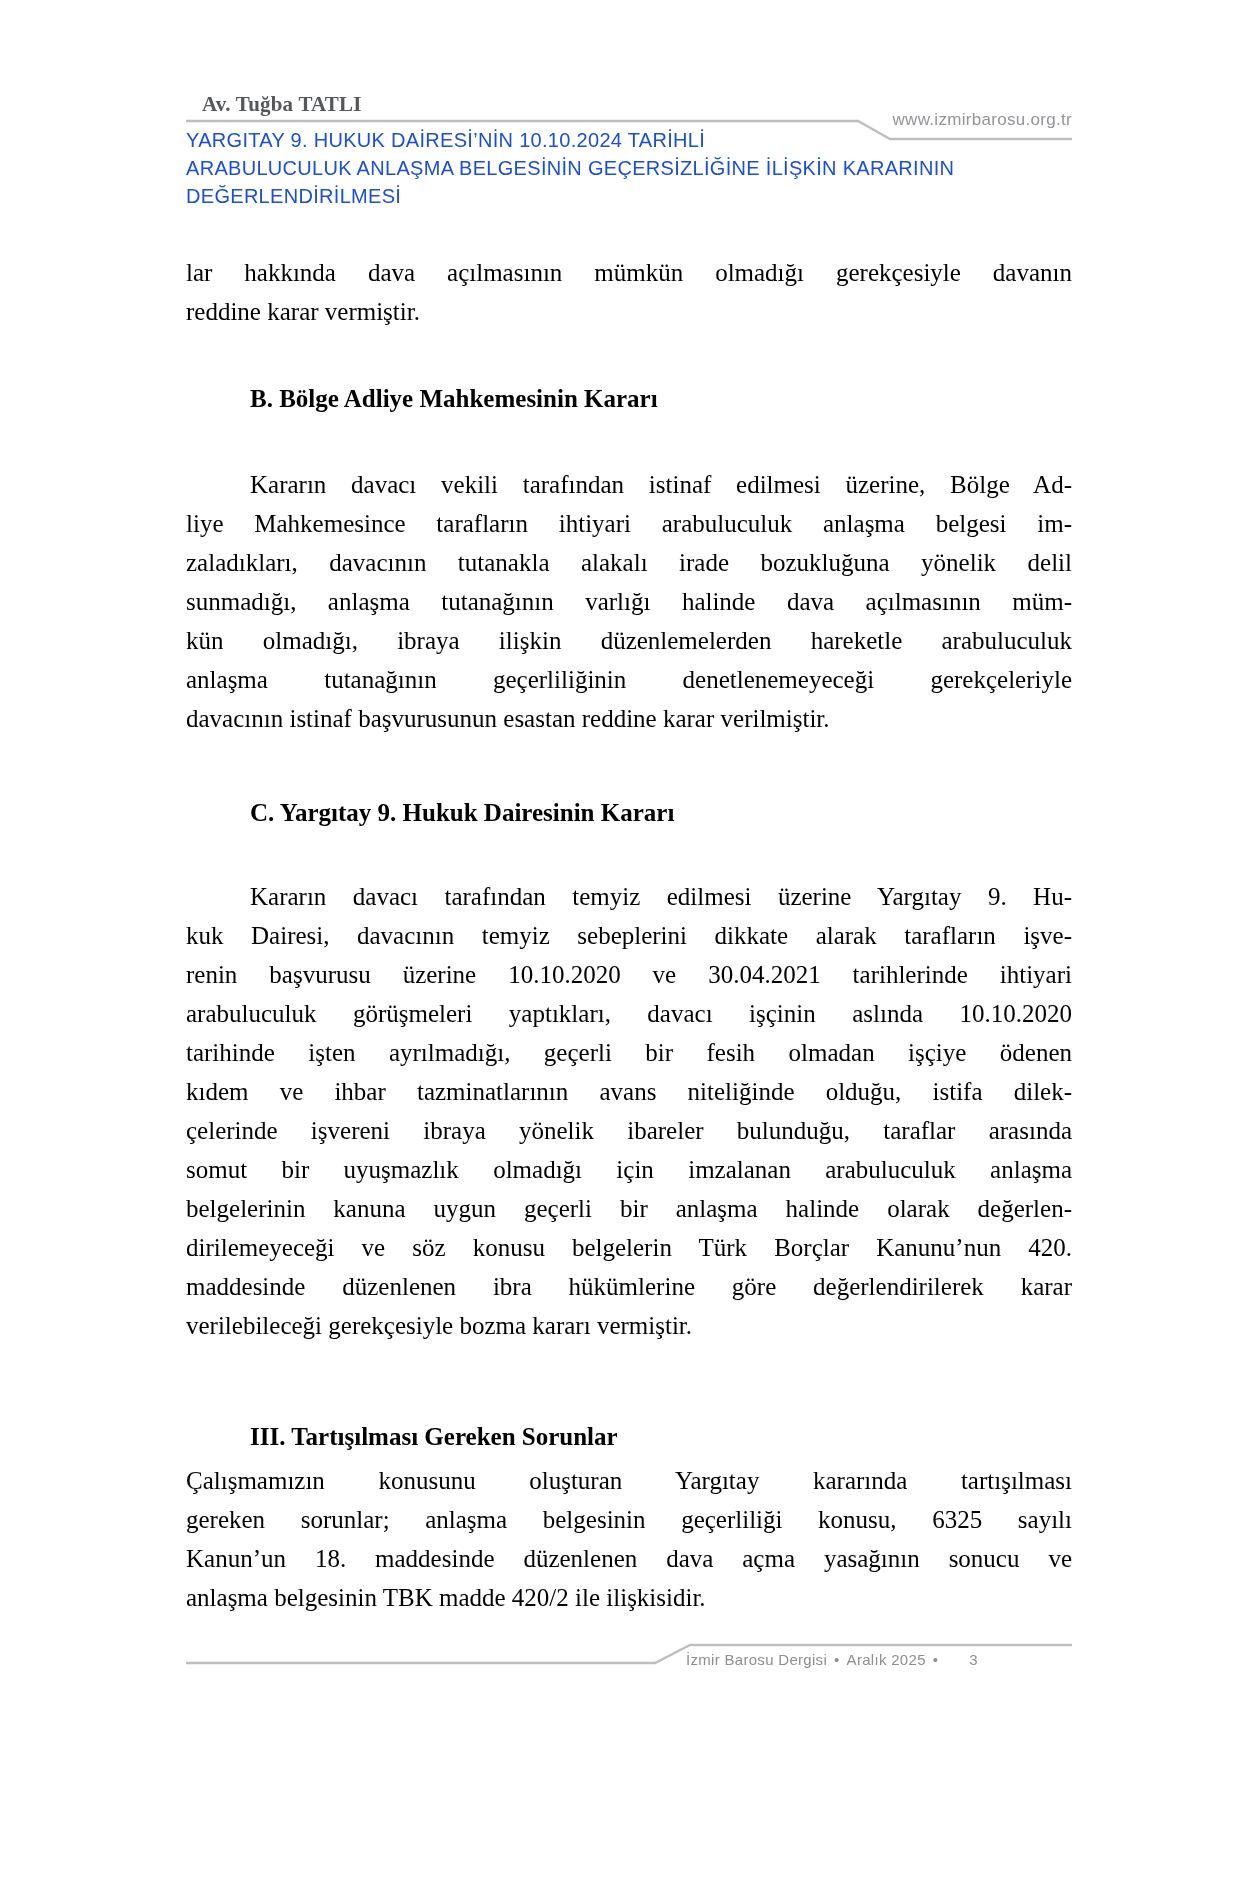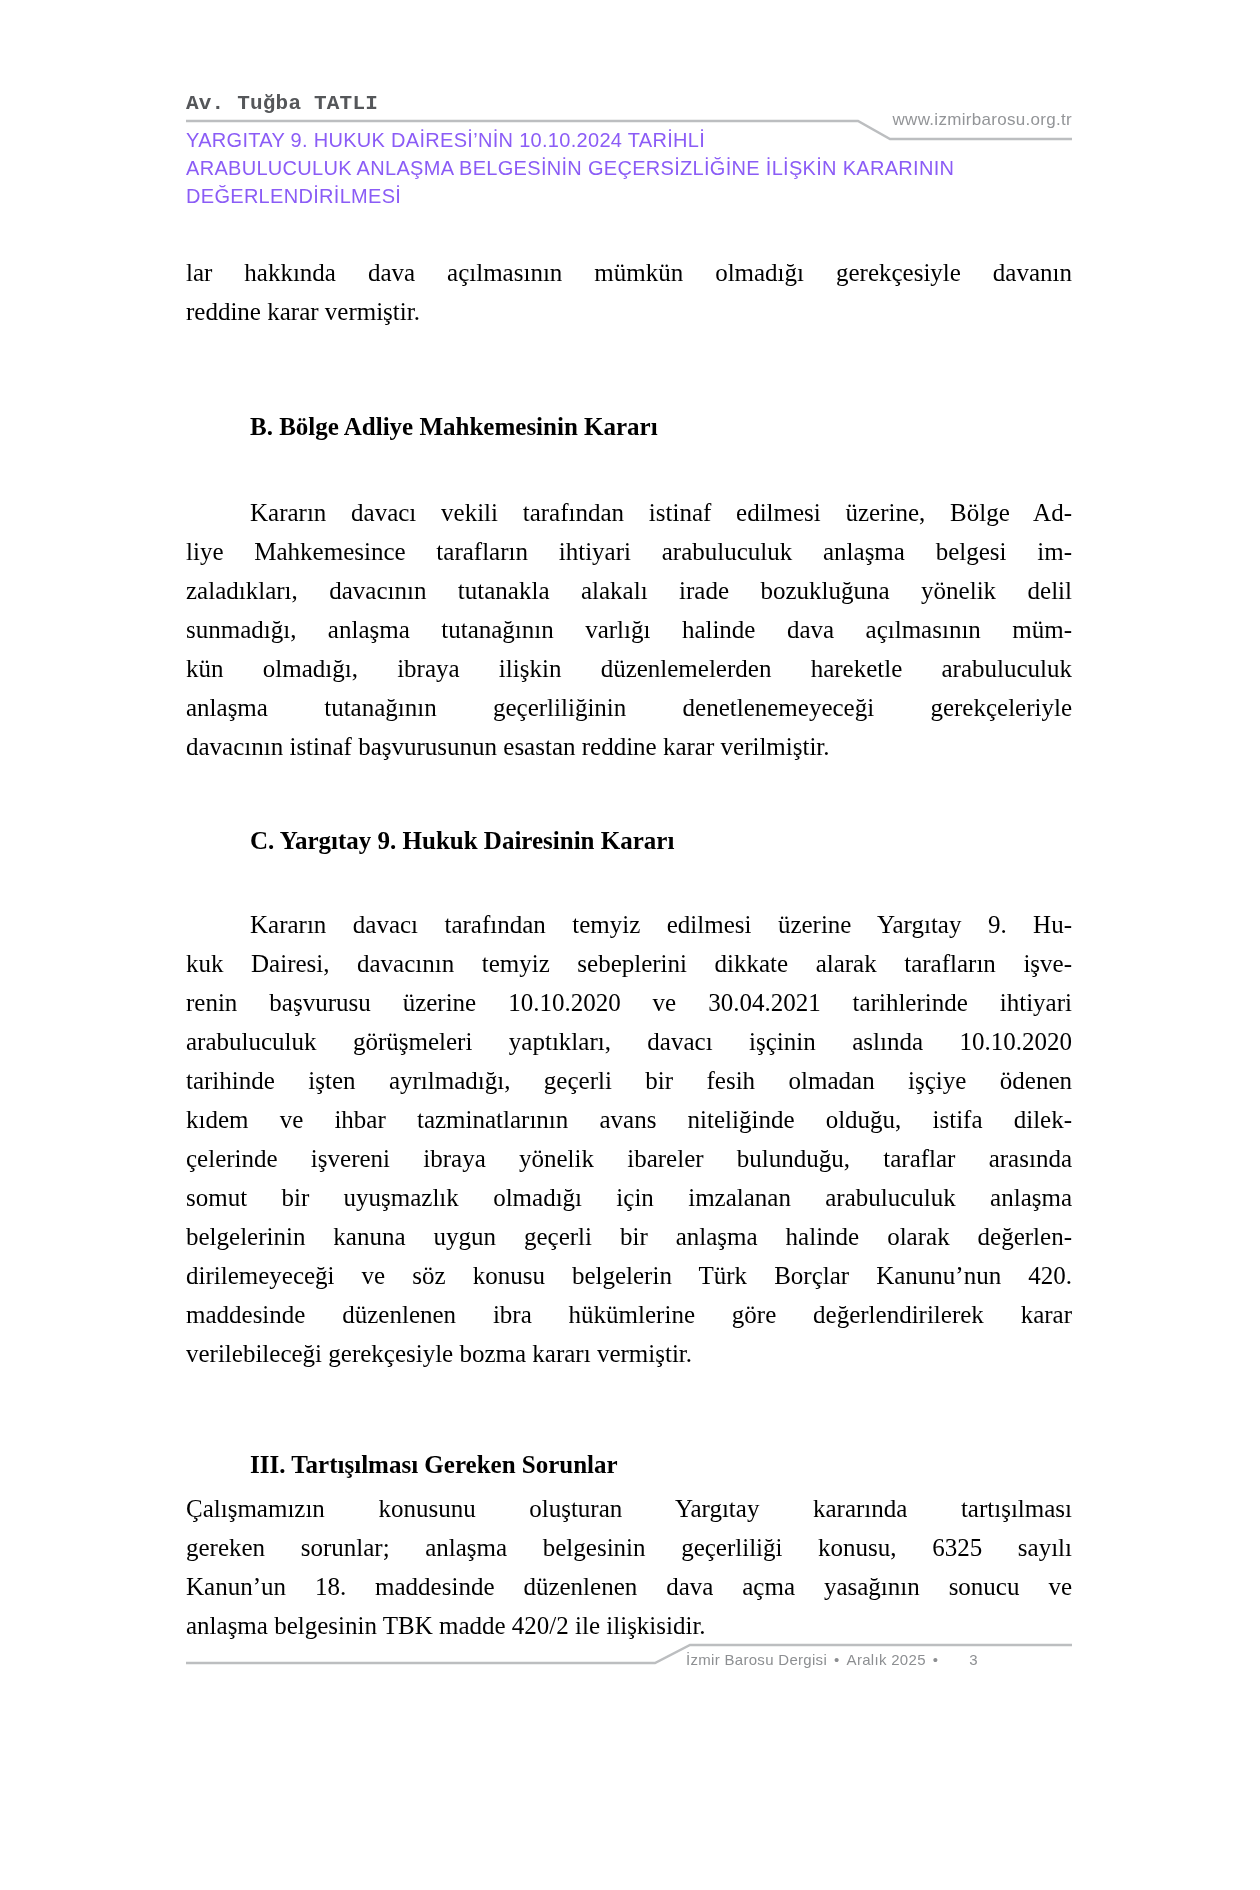--- a/index.html
+++ b/index.html
@@ -9,23 +9,23 @@
     height: 1890px;
     background: #ffffff;
     margin: 0 auto;
     overflow: hidden;
     font-family: "Liberation Serif", serif;
   }
 
   
   .author {
     position: absolute;
-    left: 186px;
+    left: 202px;
     top: 92px;
-    font-family: Liberation Mono, monospace;
+    font-family: Liberation Serif, serif;
     font-weight: bold;
     font-size: 21px;
     letter-spacing: 0.2px;
     color: #55575a;
   }
   .header-rule {
     position: absolute;
     left: 186px;
     top: 119px;
   }
@@ -42,21 +42,21 @@
   }
   .doc-title {
     position: absolute;
     left: 186px;
     top: 126px;
     width: 1000px;
     font-family: "Liberation Sans", sans-serif;
     font-size: 20px;
     line-height: 28px;
     letter-spacing: 0.3px;
-    color: #8b5cf6;
+    color: #1d4ed8;
   }
   .doc-title .tline { white-space: nowrap; text-align: left; text-align-last: left; }
 
   
   .body-text {
     position: absolute;
     left: 186px;
     top: 253px;
     width: 886px;
     font-size: 25px;
@@ -68,21 +68,21 @@
     text-align-last: justify;
     white-space: normal;
   }
   .tline.last { text-align-last: left; }
   .tline.findent { text-indent: 64px; }
   .heading {
     font-weight: bold;
     padding-left: 64px;
     white-space: nowrap;
   }
-  .heading.hb   { margin-top: 76px; margin-bottom: 47px; }
+  .heading.hb   { margin-top: 48px; margin-bottom: 47px; }
   .heading.hc   { margin-top: 55px; margin-bottom: 45px; }
   .heading.hiii { margin-top: 72px; margin-bottom: 5px;  }
 
   
   .footer-rule {
     position: absolute;
     left: 186px;
     top: 1641px;
   }
   .footer-text {

